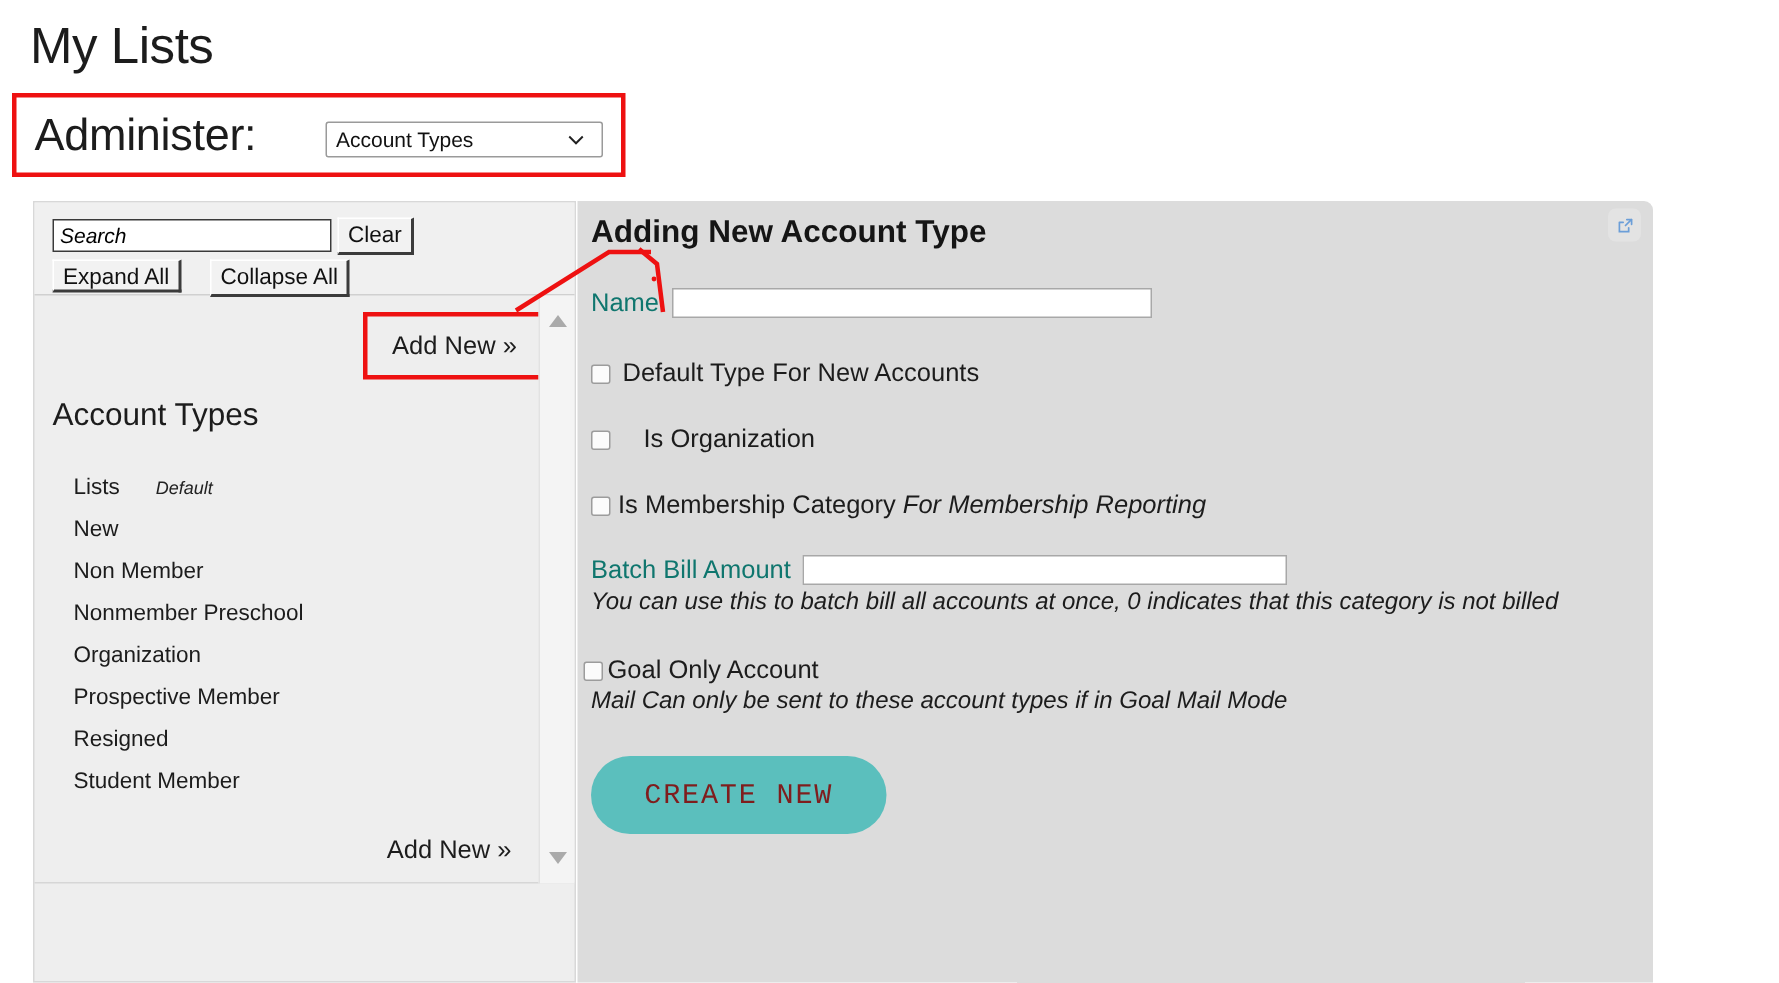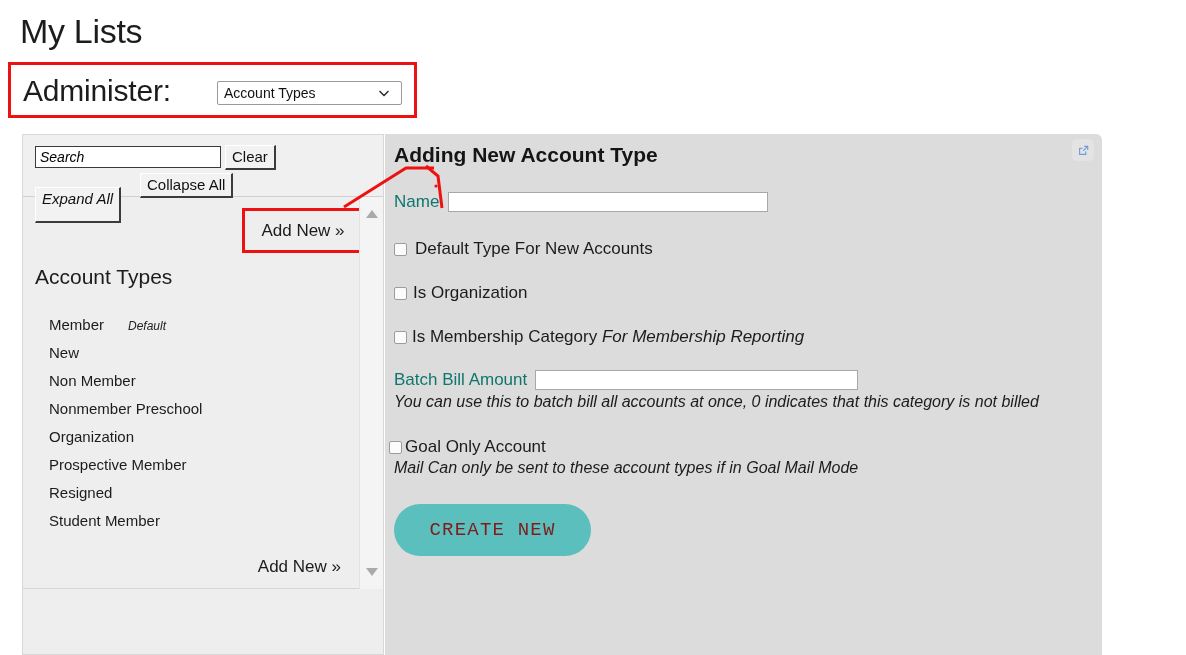--- a/index.html
+++ b/index.html
@@ -127,21 +127,21 @@
     border-bottom: 2px solid #3b3b3b;
     font-family: "Liberation Sans", sans-serif;
     font-size: 15px;
     color: #111111;
     text-align: center;
     line-height: 21px;
     white-space: nowrap;
     padding: 0 6px;
   }
   #clear-btn { left: 202px; top: 10px; height: 25px; }
-  #expand-btn { left: 12px; top: 52px; height: 36px; font-style: italic; }
+  #expand-btn { left: 12px; top: 38px; height: 22px; }
   #collapse-btn { left: 117px; top: 38px; height: 25px; }
 
   #add-new-top-box {
     position: absolute;
     left: 219px;
     top: 73px;
     width: 122px;
     height: 45px;
     border: 3px solid #ee1111;
     box-sizing: border-box;
@@ -306,21 +306,21 @@
     color: #1c1c1c;
     line-height: 20px;
   }
   .em-label {
     font-style: italic;
   }
 
   #cb-default { left: 9px; top: 105px; }
   #cb-default .check-label { margin-left: 8px; }
   #cb-org { left: 9px; top: 149px; }
-  #cb-org .check-label { margin-left: 6px; }
+  #cb-org .check-label { margin-left: 22px; }
   #cb-memcat { left: 9px; top: 193px; }
   #cb-memcat .check-label { margin-left: 5px; }
 
   #batch-row { left: 9px; top: 236px; }
   #batch-row .text-input { width: 323px; margin-left: 8px; }
 
   #batch-hint {
     position: absolute;
     left: 9px;
     top: 259px;
@@ -399,21 +399,21 @@
   </div>
 
   <div id="add-new-top-box">
     <div id="add-new-top">Add New »</div>
   </div>
 
   <div id="list-heading">Account Types</div>
 
   <div id="list-items">
     <div class="list-item">
-      <span>Member</span><span class="item-badge">Default</span>
+      <span>Lists</span><span class="item-badge">Default</span>
     </div>
     <div class="list-item">
       <span>New</span>
     </div>
     <div class="list-item">
       <span>Non Member</span>
     </div>
     <div class="list-item">
       <span>Nonmember Preschool</span>
     </div>

